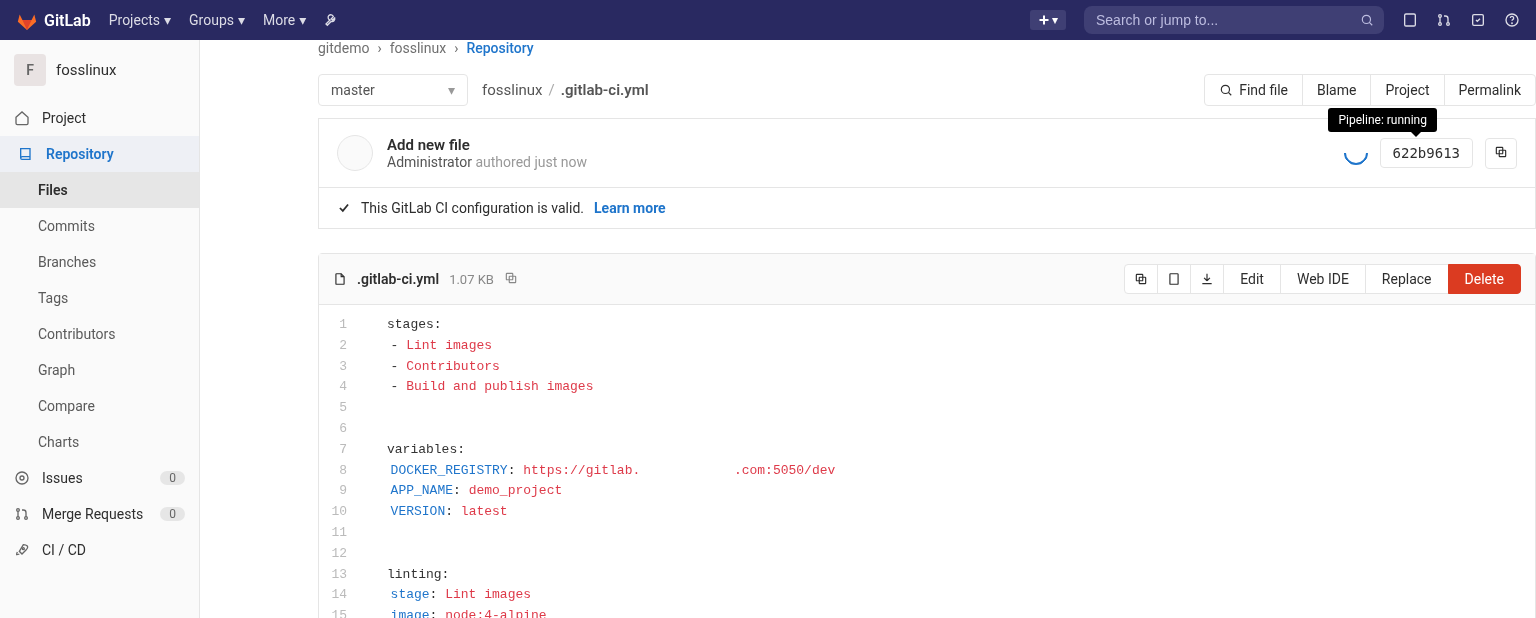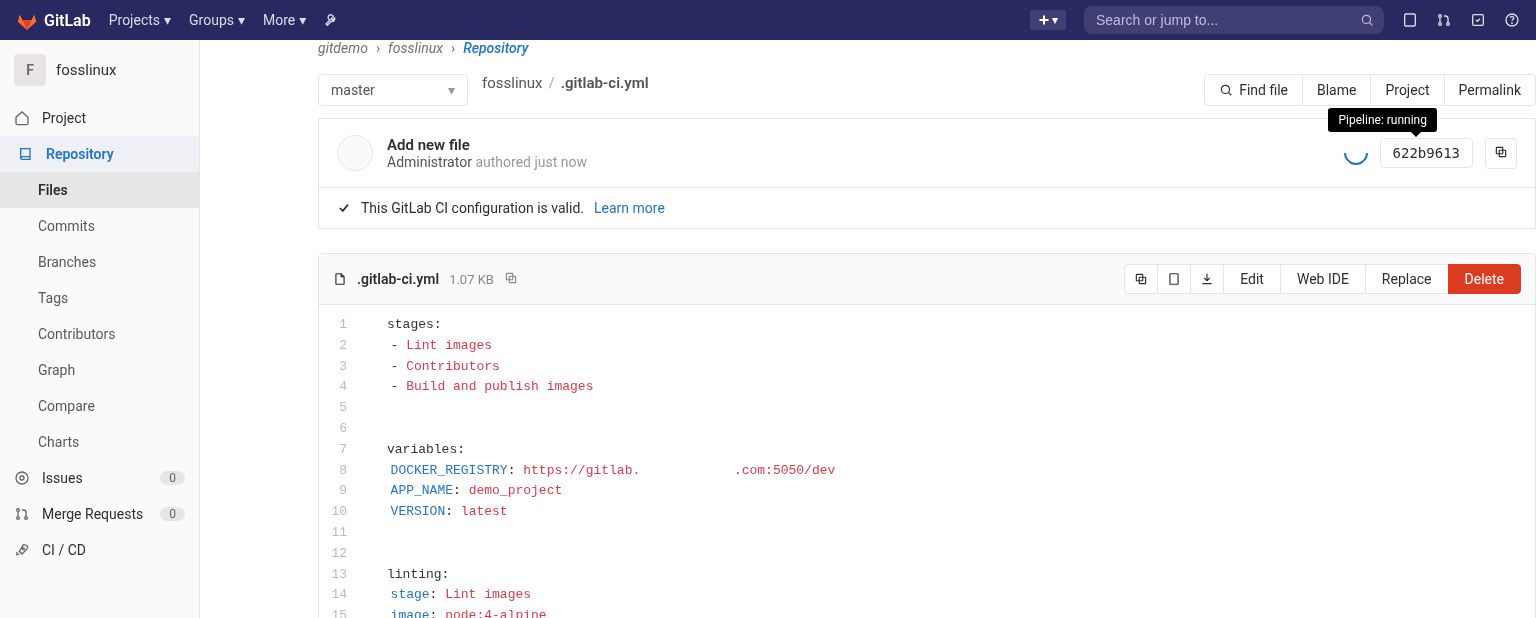--- a/index.html
+++ b/index.html
@@ -102,23 +102,23 @@
     background:#e6e6e6;
     border-radius:10px;
     padding:0px 9px;
     font-size:12px;
     color:#666;
   }
   .nav-icon { width:16px; height:16px; color:#666; flex-shrink:0; display:flex; }
   
   .main { flex:1; overflow:auto; }
   .breadcrumbs { font-size:14px; color:var(--muted); padding:0 0 18px 0; display:flex; gap:8px; align-items:center; }
-  .breadcrumbs a { color:var(--muted); text-decoration:none; cursor:pointer;font-style:italic; }
+  .breadcrumbs a { color:var(--muted); text-decoration:none; cursor:pointer; }
   .breadcrumbs .active { color:#1f75cb; font-weight:500;}
-  .file-nav-row { display:flex; gap:14px; border-bottom:1px solid var(--border); padding-bottom:12px;}
+  .file-nav-row { display:flex; align-items:center; gap:14px; border-bottom:1px solid var(--border); padding-bottom:12px;}
   .branch-select {
     border:1px solid var(--border);
     border-radius:4px;
     padding:7px 12px;
     min-width:150px;
     display:flex; align-items:center; justify-content:space-between;
     color:#555;
     cursor:pointer;
     background:#fff;
   }
@@ -199,21 +199,21 @@
   
   .valid-box {
     border:1px solid var(--border);
     border-top:none;
     padding:12px 18px;
     display:flex;
     align-items:center;
     gap:10px;
     font-size:14px;
   }
-  .valid-box a { color:var(--accent); text-decoration:none; cursor:pointer;}
+  .valid-box a { color:var(--accent); text-decoration:none; cursor:pointer;font-weight:bold;}
   
   .file-panel {
     margin-top:24px;
     border:1px solid var(--border);
     border-radius:4px 4px 0 0;
   }
   .file-header {
     display:flex; align-items:center; gap:10px;
     padding:10px 14px;
     border-bottom:1px solid var(--border);

